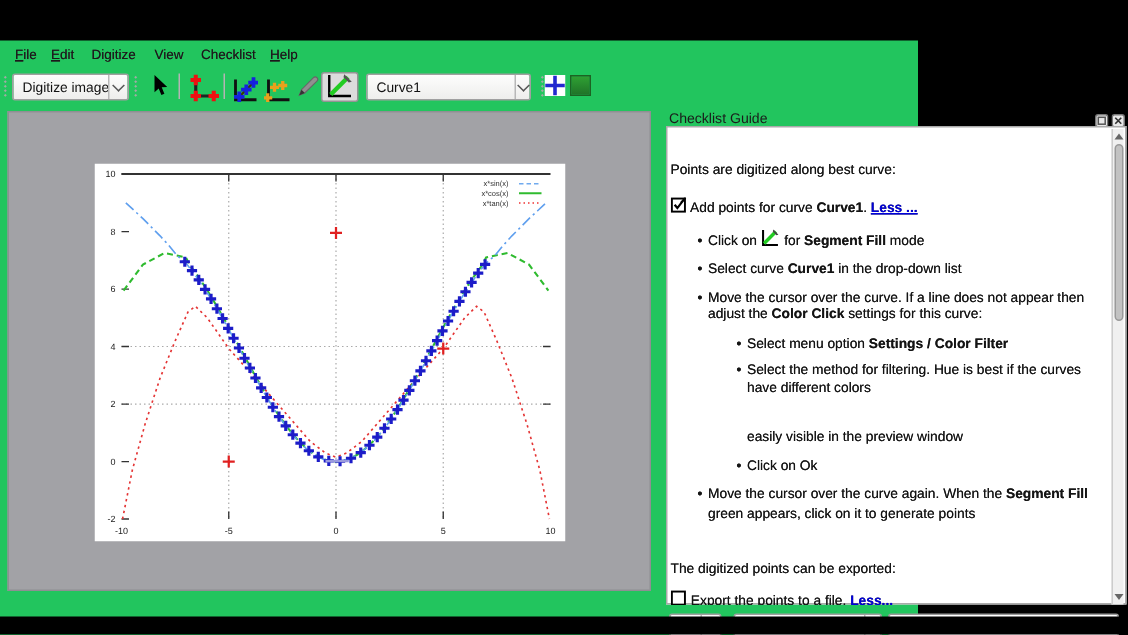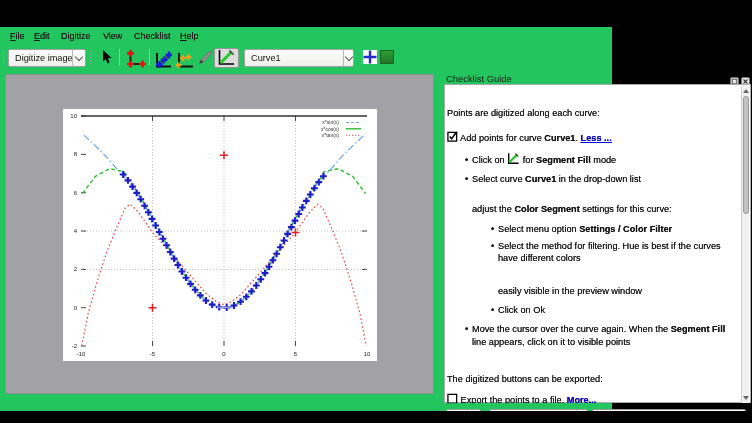--- a/index.html
+++ b/index.html
@@ -199,44 +199,45 @@
         <rect x="0.5" y="0.5" width="8" height="8" fill="#e8e8e8" stroke="#777" rx="1.5"></rect>
         <path d="M2.5,2.5 L6.5,6.5 M6.5,2.5 L2.5,6.5" stroke="#333" stroke-width="1.1"></path>
       </svg></div>
   <div class="content">
     <div class="sbar">
       <div class="sarr" style="top:3px;border-bottom:4px solid #666"></div>
       <div class="sthumb"></div>
       <div class="sarr" style="bottom:3px;border-top:4px solid #666"></div>
     </div>
   </div>
-  <div class="cl" style="left:447px;top:80px">Points are digitized along each curve:</div>
+  <div class="cl" style="left:447px;top:80px">Points are digitized along best curve:</div>
     <div class="cl" style="left:447px;top:104.3px"><svg width="11" height="11" viewBox="0 0 12 12" style="vertical-align:-1px">
 <rect x="1" y="1.5" width="9.5" height="9.5" fill="#fff" stroke="#000" stroke-width="1.4"></rect>
 <path d="M3,6 L5,8.4 L10.5,1.2" stroke="#000" stroke-width="1.6" fill="none"></path>
 <path d="M7.5,4.5 L11,1" stroke="#000" stroke-width="1.2"></path>
 </svg> Add points for curve <b>Curve1</b>. <span class="lnk"><b>Less ...</b></span></div>
     <div class="cl" style="left:465px;top:125.4px"><span class="bu">•</span>Click on <svg width="13" height="13" viewBox="0 0 19 19" style="vertical-align:-2px">
 <path d="M2.5,2 L2.5,16.5 L17,16.5" stroke="#000" stroke-width="2" fill="none"></path>
 <path d="M3.5,15 L15,3.5" stroke="#22cc22" stroke-width="3.4"></path>
 <path d="M12.5,1.5 l5,5 l-2,0.5 l-3.5,-3.5 Z" fill="#444"></path>
 </svg> for <b>Segment Fill</b> mode</div>
     <div class="cl" style="left:465px;top:145.8px"><span class="bu">•</span>Select curve <b>Curve1</b> in the drop-down list</div>
-    <div class="cl" style="left:472px;top:176.1px">adjust the <b>Color Segment</b> settings for this curve:</div>
+    <div class="cl" style="left:465px;top:164.5px"><span class="bu">•</span>Move the cursor over the curve. If a line does not appear then</div>
+    <div class="cl" style="left:472px;top:176.1px">adjust the <b>Color Click</b> settings for this curve:</div>
     <div class="cl" style="left:491px;top:213.4px"><span class="bu">•</span>Select the method for filtering. Hue is best if the curves</div>
     <div class="cl" style="left:491px;top:195.6px"><span class="bu">•</span>Select menu option <b>Settings / Color Filter</b></div>
     <div class="cl" style="left:498px;top:224.6px">have different colors</div>
     <div class="cl" style="left:498px;top:257.9px">easily visible in the preview window</div>
     <div class="cl" style="left:491px;top:276.6px"><span class="bu">•</span>Click on Ok</div>
     <div class="cl" style="left:465px;top:296.1px"><span class="bu">•</span>Move the cursor over the curve again. When the <b>Segment Fill</b></div>
-    <div class="cl" style="left:472px;top:308.5px">line appears, click on it to visible points</div>
-    <div class="cl" style="left:447px;top:345.9px">The digitized buttons can be exported:</div>
+    <div class="cl" style="left:472px;top:308.5px">green appears, click on it to generate points</div>
+    <div class="cl" style="left:447px;top:345.9px">The digitized points can be exported:</div>
     <div class="cl" style="left:447px;top:365.8px"><span style="display:inline-block;clip-path:inset(0 0 2.5px 0)"><svg width="11" height="11" viewBox="0 0 12 12" style="vertical-align:-1px">
 <rect x="1" y="1.5" width="9.5" height="9.5" fill="#fff" stroke="#000" stroke-width="1.4"></rect>
-</svg> Export the points to a file. <span class="lnk"><b>More...</b></span></span></div>
+</svg> Export the points to a file. <span class="lnk"><b>Less...</b></span></span></div>
   <div class="combo statw" style="left:446px;top:382px;width:35px;height:16px">
       <span class="txt">1:2</span>
       <span class="arr" style="width:13px"></span>
     </div>
   <div class="combo statw" style="left:489px;top:382px;width:99px;height:16px">
       <span class="txt">Resolution (graph):</span>
       <span class="arr" style="width:11px"></span>
     </div>
   <div class="tfield" style="left:592px;top:382px;width:154px;height:16px"></div>
 </div>

